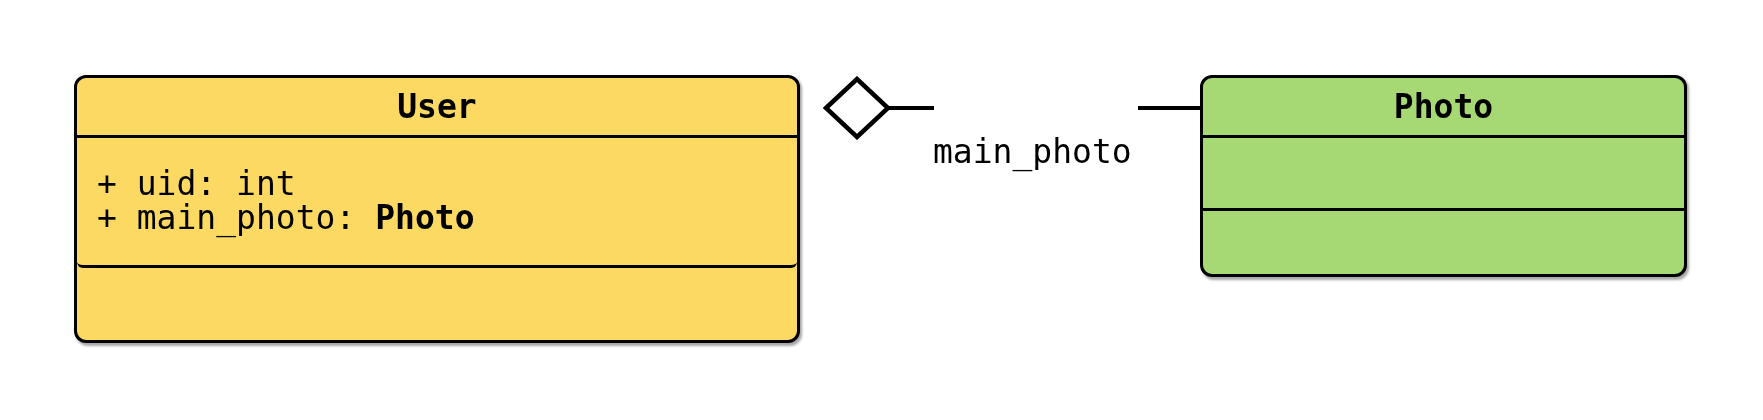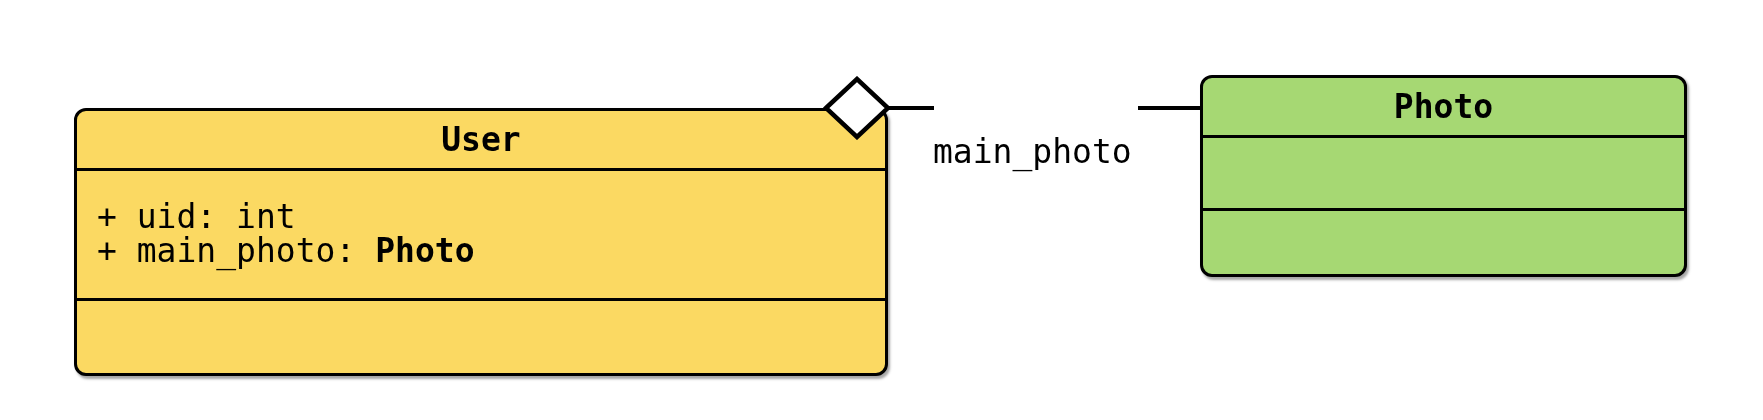--- a/index.html
+++ b/index.html
@@ -21,24 +21,23 @@
     box-sizing: border-box;
     border: 3.5px solid var(--border-color, #000000);
     border-radius: 12px;
     display: flex;
     flex-direction: column;
     box-shadow: 2px 2.5px 2.5px rgba(0,0,0,0.35);
   }
   .class-box.user {
     left: 74px;
     top: 75px;
-    width: 814px;
+    width: 726px;
     height: 268px;
     background: var(--user-fill, #FBD962);
-    margin-top: 33px;
   }
   .class-box.photo {
     left: 1200px;
     top: 75px;
     width: 487px;
     height: 202px;
     background: var(--photo-fill, #A6D873);
   }
   .sec {
     box-sizing: border-box;
@@ -46,21 +45,21 @@
     flex: none;
   }
   .sec.title {
     height: 59.5px;
     display: flex;
     align-items: center;
     justify-content: center;
     font-weight: bold;
     font-size: 33px;
   }
-  .user .sec.attrs   { height: 130px; }
+  .user .sec.attrs   { height: 130px; border-radius: 6px; }
   .photo .sec.attrs  { height: 73px; }
   .sec.methods {
     flex: 1 1 auto;
     border-bottom: none;
   }
   .sec.attrs, .sec.methods {
     display: flex;
     flex-direction: column;
     justify-content: center;
     padding-left: 20px;

